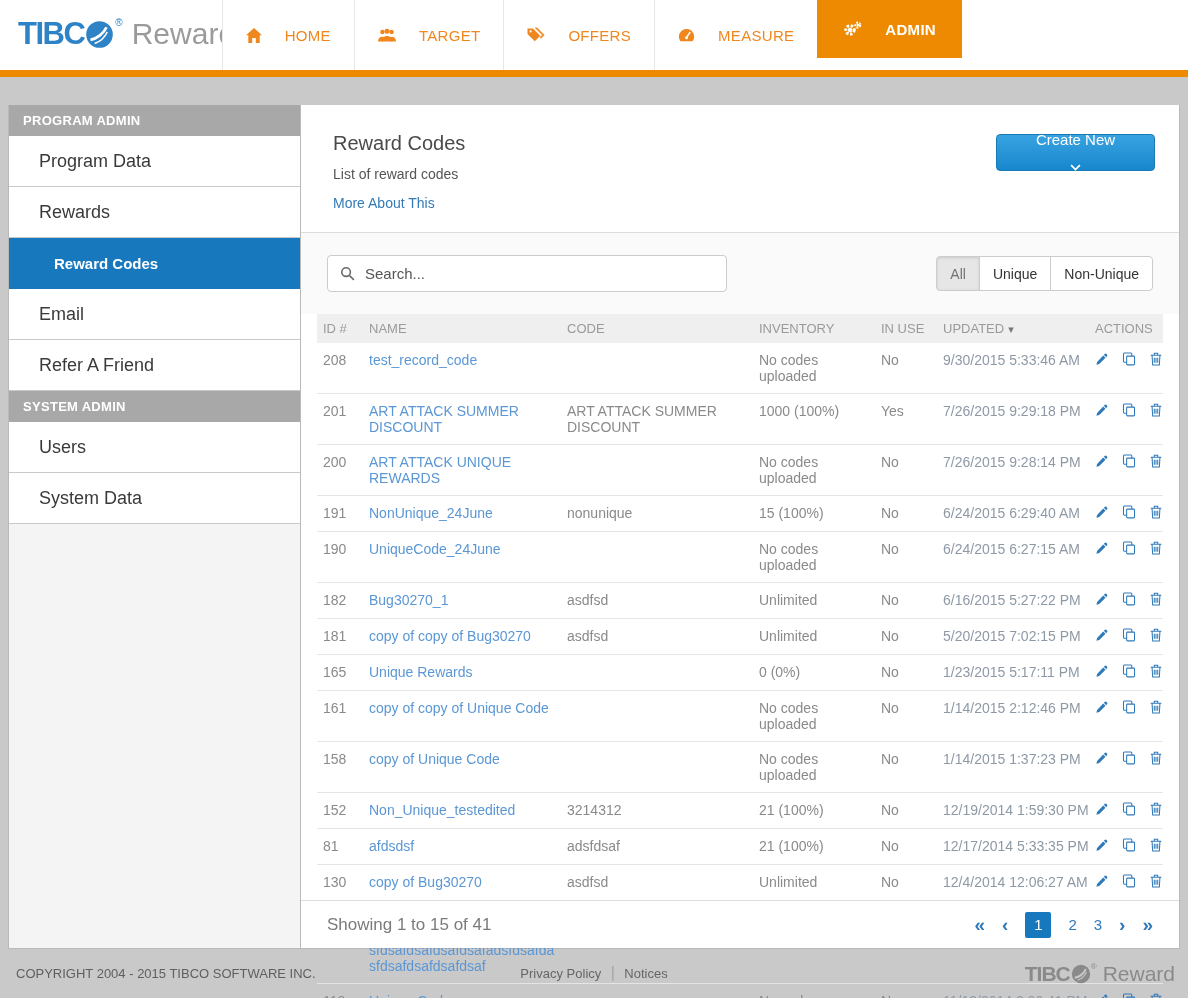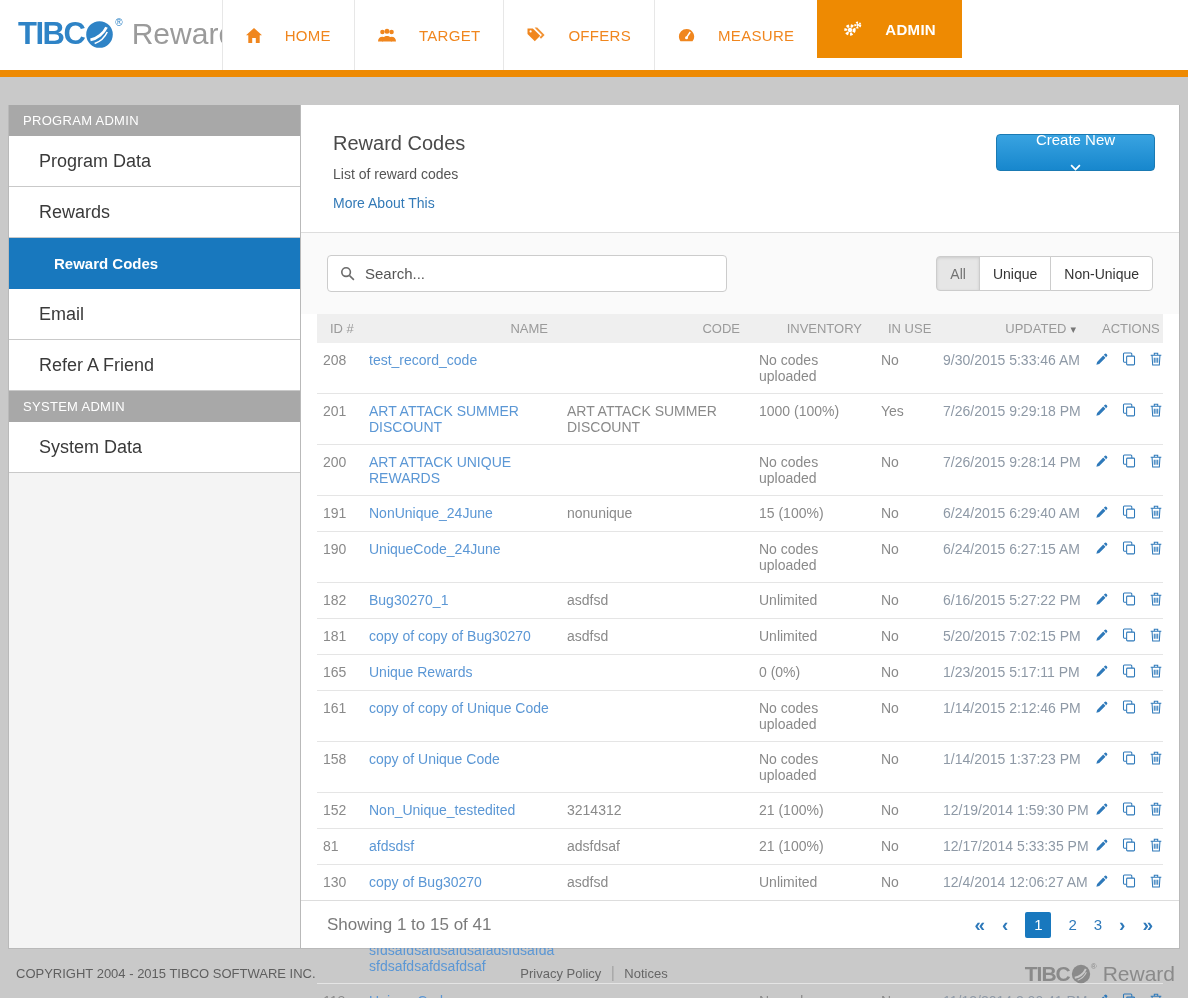--- a/index.html
+++ b/index.html
@@ -23,21 +23,21 @@
   .top-nav { position: absolute; top: 0; right: 226px; height: 77px; display: flex; align-items: flex-start; z-index: 2; }
   .tab { height: 70px; display: flex; align-items: center; gap: 23px; padding: 0 23px;
          color: #f0861e; font-size: 15px; letter-spacing: .3px; background: #fff;
          border-left: 1px solid #e7e7e7; cursor: pointer; white-space: nowrap; }
   .tab svg { display: block; }
   .tab.active { background: #ee8a02; color: #fff; height: 58px; border-left: none; padding: 0 26px; font-weight: bold; }
 
   
   .sidebar { position: absolute; left: 8px; top: 105px; width: 293px; height: 844px;
              background: #f4f4f4; border: 1px solid #b9b9b9; border-top: none; }
-  .side-section-header { height: 31px; background: #a8a8a8; color: #fff; font-size: 13px; font-weight: normal;
+  .side-section-header { height: 31px; background: #a8a8a8; color: #fff; font-size: 13px; font-weight: bold;
                          display: flex; align-items: center; padding-left: 14px; letter-spacing: .3px; }
   .side-item { height: 51px; background: #fff; color: #3a3a3a; font-size: 18px;
                display: flex; align-items: center; padding-left: 30px;
                border-bottom: 1px solid #c9c9c9; cursor: pointer; }
   .side-item.active { background: #1878be; color: #fff; font-size: 15px; font-weight: 600; padding-left: 45px; border-bottom: none; }
 
   
   .panel { position: absolute; left: 301px; top: 105px; width: 879px; height: 844px;
            background: #fff; border: 1px solid #b9b9b9; border-left: none; border-top: none; }
 
@@ -64,21 +64,21 @@
   .filter-group { display: flex; }
   .filter-btn { height: 35px; padding: 0 13px; background: #fff; border: 1px solid #ccc;
                 font-size: 14px; color: #333; cursor: pointer; margin-left: -1px; font-family: inherit; }
   .filter-btn:first-child { border-radius: 4px 0 0 4px; margin-left: 0; }
   .filter-btn:last-child { border-radius: 0 4px 4px 0; }
   .filter-btn.active { background: #e6e6e6; color: #737373; box-shadow: inset 0 1px 3px rgba(0,0,0,.12); }
 
   
   table.codes { width: calc(100% - 32px); margin: 0 16px; border-collapse: collapse; table-layout: fixed; }
   .codes thead th { background: #efefef; color: #9a9a9a; font-size: 13px; font-weight: 400;
-                    text-align: right; padding: 7px 13px; white-space: nowrap; }
+                    text-align: left; padding: 7px 6px; white-space: nowrap; }
   .codes td { font-size: 14px; padding: 9px 6px; vertical-align: top; border-top: 1px solid #e5e5e5; }
   .codes tbody tr:first-child td { border-top: none; }
   .c-id, .c-code, .c-inv, .c-use { color: #8a8a8a; }
   .c-code, .c-name { overflow-wrap: anywhere; }
   .c-upd { color: #8e99a6; white-space: nowrap; }
   .row-link { color: #5b97d5; text-decoration: none; cursor: pointer; }
   .c-act { white-space: nowrap; padding-top: 10px; }
   .act { display: inline-block; color: #2e79ba; margin-right: 10px; cursor: pointer; }
   .act:last-child { margin-right: 0; }
   .sort-caret { color: #777; font-size: 11px; margin-left: 4px; }
@@ -181,20 +181,21 @@
 <div class="orange-bar"></div>
 
 <div class="sidebar">
   <div class="side-section-header">PROGRAM ADMIN</div>
   <div class="side-item">Program Data</div>
   <div class="side-item">Rewards</div>
   <div class="side-item active">Reward Codes</div>
   <div class="side-item">Email</div>
   <div class="side-item">Refer A Friend</div>
   <div class="side-section-header">SYSTEM ADMIN</div>
+  <div class="side-item">Users</div>
   <div class="side-item">System Data</div>
 </div>
 
 <div class="panel">
 
   <div class="panel-head">
     <div class="page-title">Reward Codes</div>
     <div class="page-subtitle">List of reward codes</div>
     <a class="more-link">More About This</a>
     <button class="create-btn">

